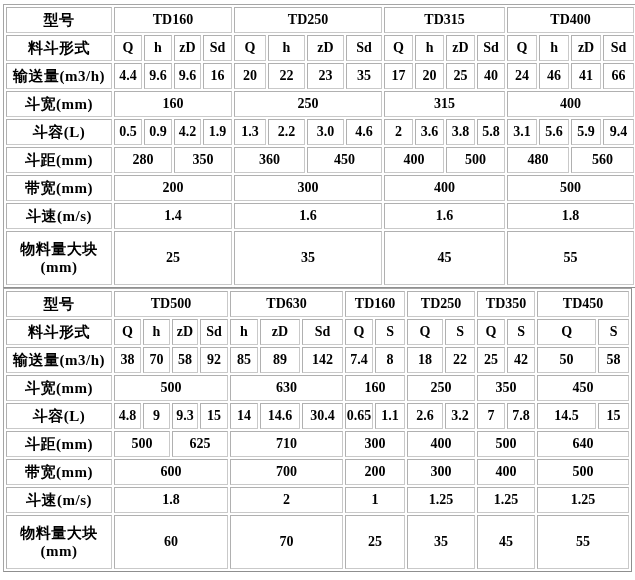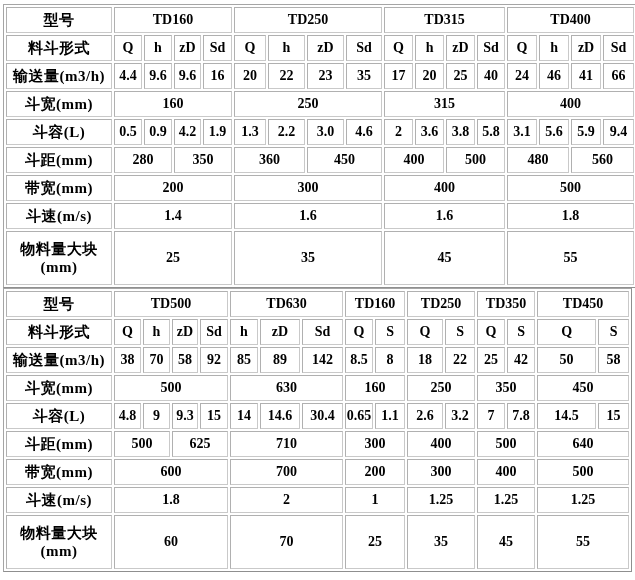--- a/index.html
+++ b/index.html
@@ -206,21 +206,21 @@
         </tr>
         <tr>
           <td class="label">输送量(m3/h)</td>
           <td>38</td>
           <td>70</td>
           <td>58</td>
           <td>92</td>
           <td>85</td>
           <td>89</td>
           <td>142</td>
-          <td>8.5</td>
+          <td>7.4</td>
           <td>8</td>
           <td>18</td>
           <td>22</td>
           <td>25</td>
           <td>42</td>
           <td>50</td>
           <td>58</td>
         </tr>
         <tr>
           <td class="label">斗宽(mm)</td>

